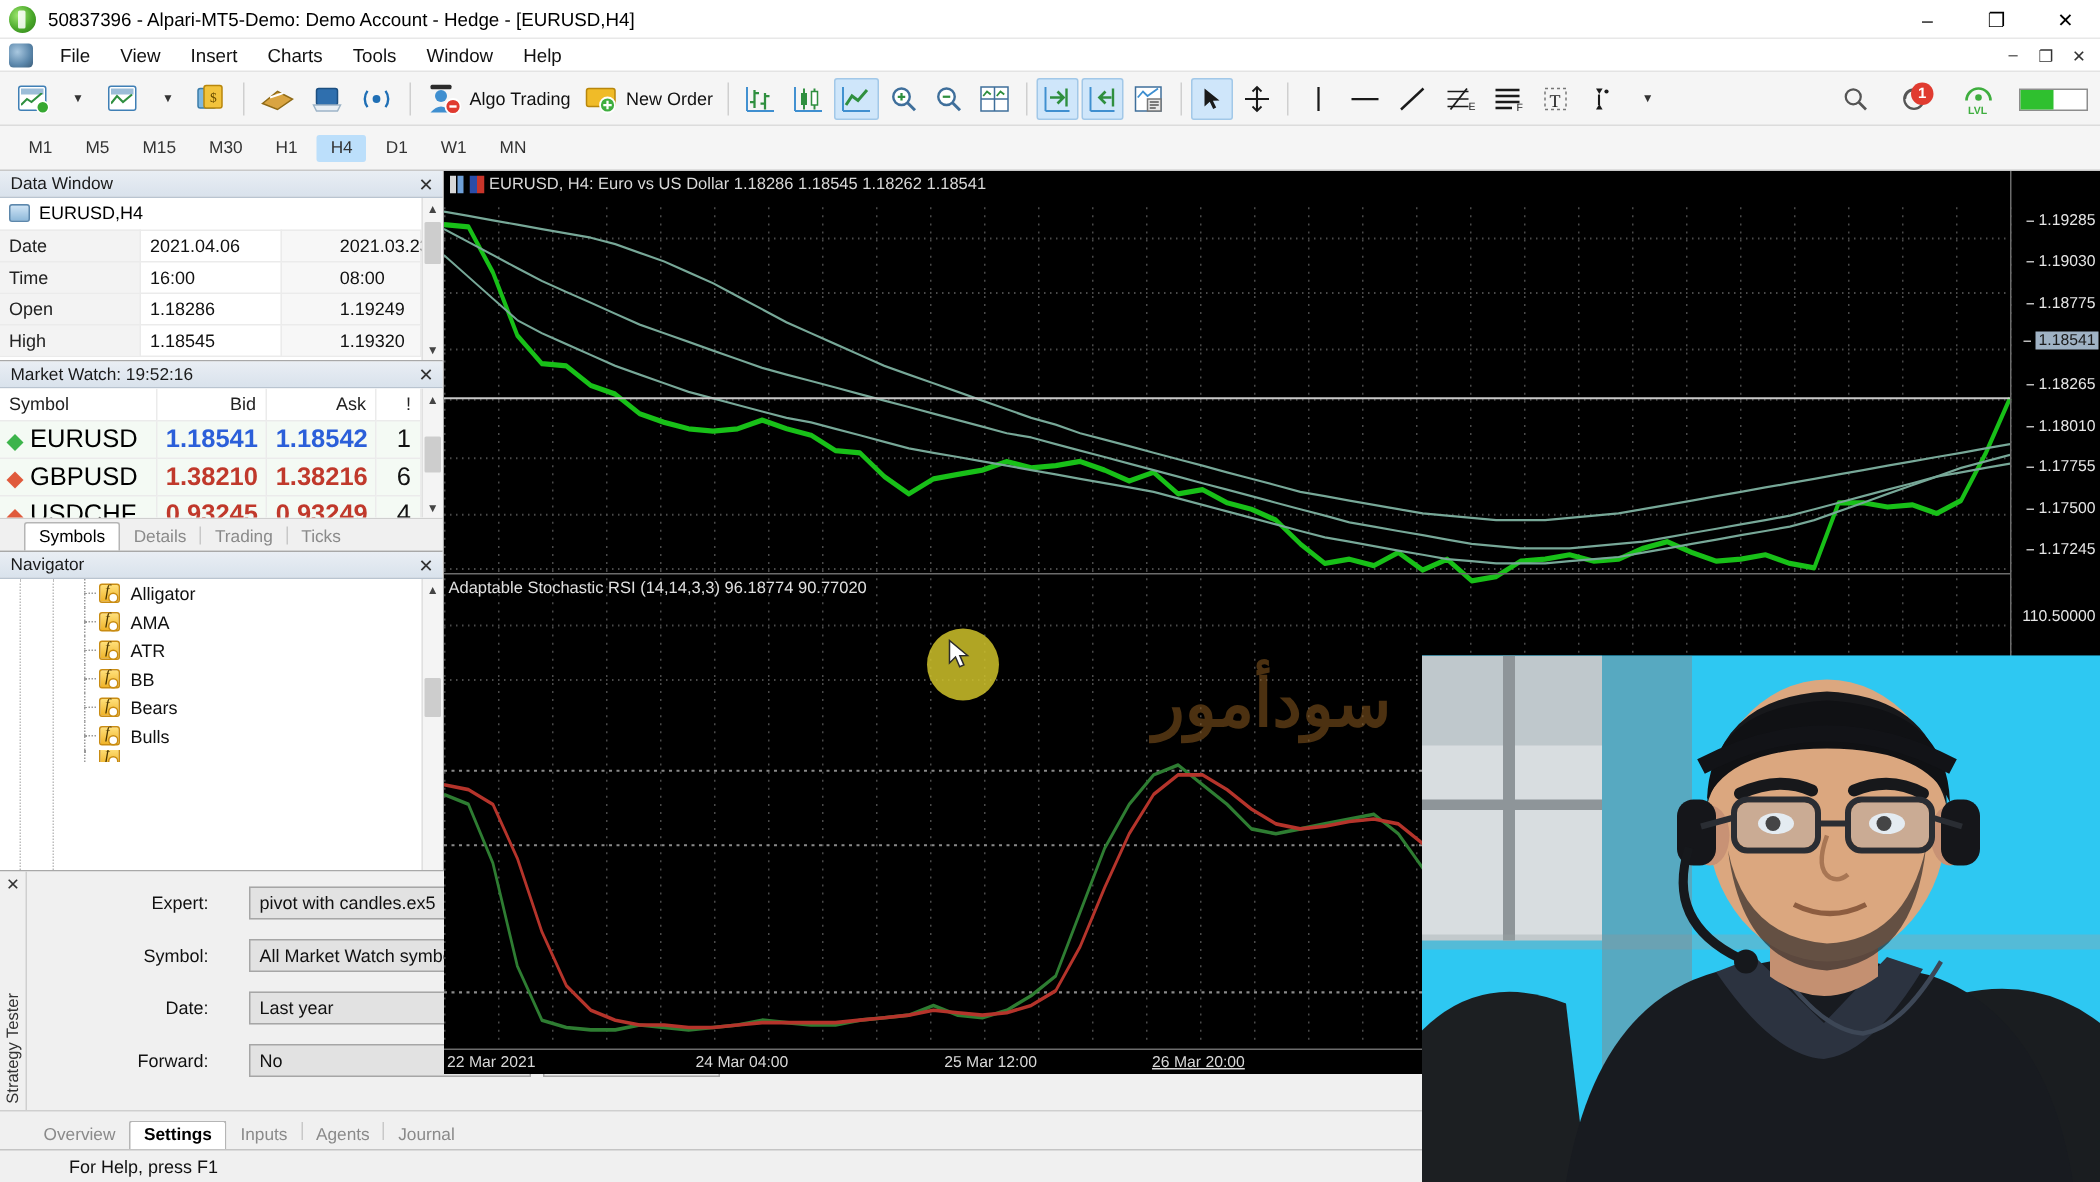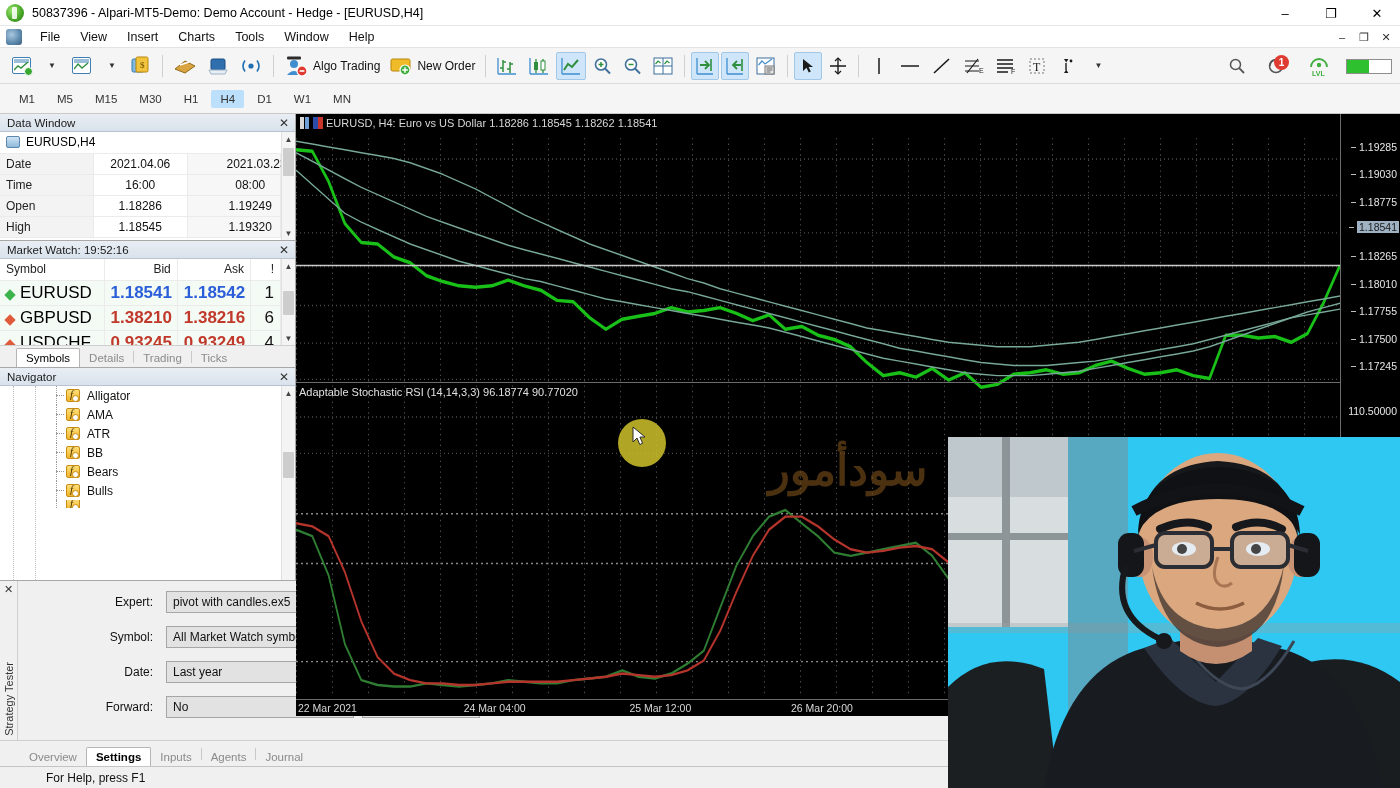--- a/index.html
+++ b/index.html
@@ -87,21 +87,21 @@
     position:relative; flex:none;
   }
   .panel-head .x { position:absolute; right:6px; top:1px; font-size:12px; color:#333; line-height:16px;}
   .panel-body { flex:1; overflow:hidden; position:relative; background:#fff; }
 
   table.grid { width:100%; border-collapse:collapse; font-size:12px; table-layout:fixed; }
   table.grid td, table.grid th { border-bottom:1px solid #ebebeb; border-right:1px solid #ebebeb;
             padding:2px 6px; height:21px; font-weight:normal; }
   .dw-sym-row td { background:#fff; border-bottom:1px solid #e3e3e3; }
   .dw-label { background:#f3f3f3; color:#222; }
-  .dw-val { text-align:center; color:#111; }
+  .dw-val { text-align:left; color:#111; }
   .dw-val.alt { background:#f7f7f7;padding-left:39px; }
 
   .mw-head th { background:#fff; color:#222; text-align:right; font-size:12px; border-bottom:1px solid #dcdcdc; }
   .mw-head th.sym { text-align:left; }
   .mw-row td { background:#f4faf4; font-size:17px; }
   .mw-row td.sym { text-align:left; }
   .mw-row td.num { text-align:right; font-weight:bold; }
   .mw-row td.sp  { text-align:right; color:#111; }
   .up { color:#2b5fd9; } .dn { color:#c0392b; }
   .dia { display:inline-block; width:8px; height:8px; transform:rotate(45deg); margin-right:6px;
@@ -170,21 +170,21 @@
   
   #tester { position:absolute; left:0; right:0; bottom:48px; height:160px; background:#f0f0f0;
             display:flex; border-top:1px solid #a8a8a8; }
   #tester-side { width:18px; flex:none; background:#f0f0f0; border-right:1px solid #cfcfcf;
                  position:relative; }
   #tester-side .x { position:absolute; top:2px; left:4px; font-size:11px; color:#333; }
   #tester-side .vtext { position:absolute; bottom:4px; left:3px; writing-mode:vertical-rl;
                         transform:rotate(180deg); font-size:11px; color:#333; white-space:nowrap; }
   #tester-body { flex:1; background:#f0f0f0; padding:10px 0 0 0; position:relative; }
   .frow { display:flex; align-items:center; margin-bottom:13px; }
-  .flabel { width:148px; text-align:right; padding-right:13px; font-size:12px; color:#111; }
+  .flabel { width:148px; text-align:right; padding-right:27px; font-size:12px; color:#111; }
   .fctl { height:22px; border:1px solid #a6a6a6; background:#e2e2e2; display:flex; align-items:center;
           padding:0 4px 0 6px; font-size:12px; color:#111; position:relative; }
   .fctl.white { background:#fff; }
   .fctl.dim { background:#e8e8e8; color:#6f6f6f; }
   .fctl .dd { position:absolute; right:4px; top:50%; transform:translateY(-50%);
               font-size:8px; color:#444; }
   .fctl .spin { position:absolute; right:3px; top:50%; transform:translateY(-50%);
                 display:flex; align-items:center; gap:3px; }
   .cal-ic { width:11px; height:12px; border:1px solid #8b8b8b; background:#fff; border-radius:1px;}
   .gbtn { width:22px; height:22px; border:1px solid #a6a6a6; background:#efefef;
@@ -717,21 +717,21 @@
           <div class="pl" style="top: 197.418px;">1.17755<span class="tick"></span></div>
           <div class="pl" style="top: 224.897px;">1.17500<span class="tick"></span></div>
           <div class="pl" style="top: 252.375px;">1.17245<span class="tick"></span></div>
           <div class="pl" style="top: 296.558px;">110.50000</div>
           <div class="pl" style="top: 333.667px;">80.00000</div>
         </div>
       <div id="time-axis">
           <div class="tl" style="left: 2px;">22 Mar 2021</div>
           <div class="tl" style="left: 167.714px;">24 Mar 04:00</div>
           <div class="tl" style="left: 333.429px;">25 Mar 12:00</div>
-          <div class="tl" style="left: 495px;">26 Mar 20:00</div>
+          <div class="tl" style="left: 472px; text-decoration: underline;">26 Mar 20:00</div>
           <div class="tl" style="left: 664.857px;">30 Mar 04:00</div>
           <div class="tl" style="left: 830.571px;">31 Mar 12:00</div>
           <div class="tl" style="left: 996.286px;">1 Apr</div>
         </div>
 
       <div id="cursor-ball" style="left:322px;top:305px"></div>
       <svg id="cursor-arrow" style="left:336px;top:312px" width="16" height="22" viewBox="0 0 16 22">
         <path d="M1 1 L1 16 L5 12 L7.8 18.5 L10.6 17.3 L7.9 11.1 L13 11 Z" fill="#ffffff" stroke="#2b2b2b" stroke-width="1"></path>
       </svg>
     </div>

